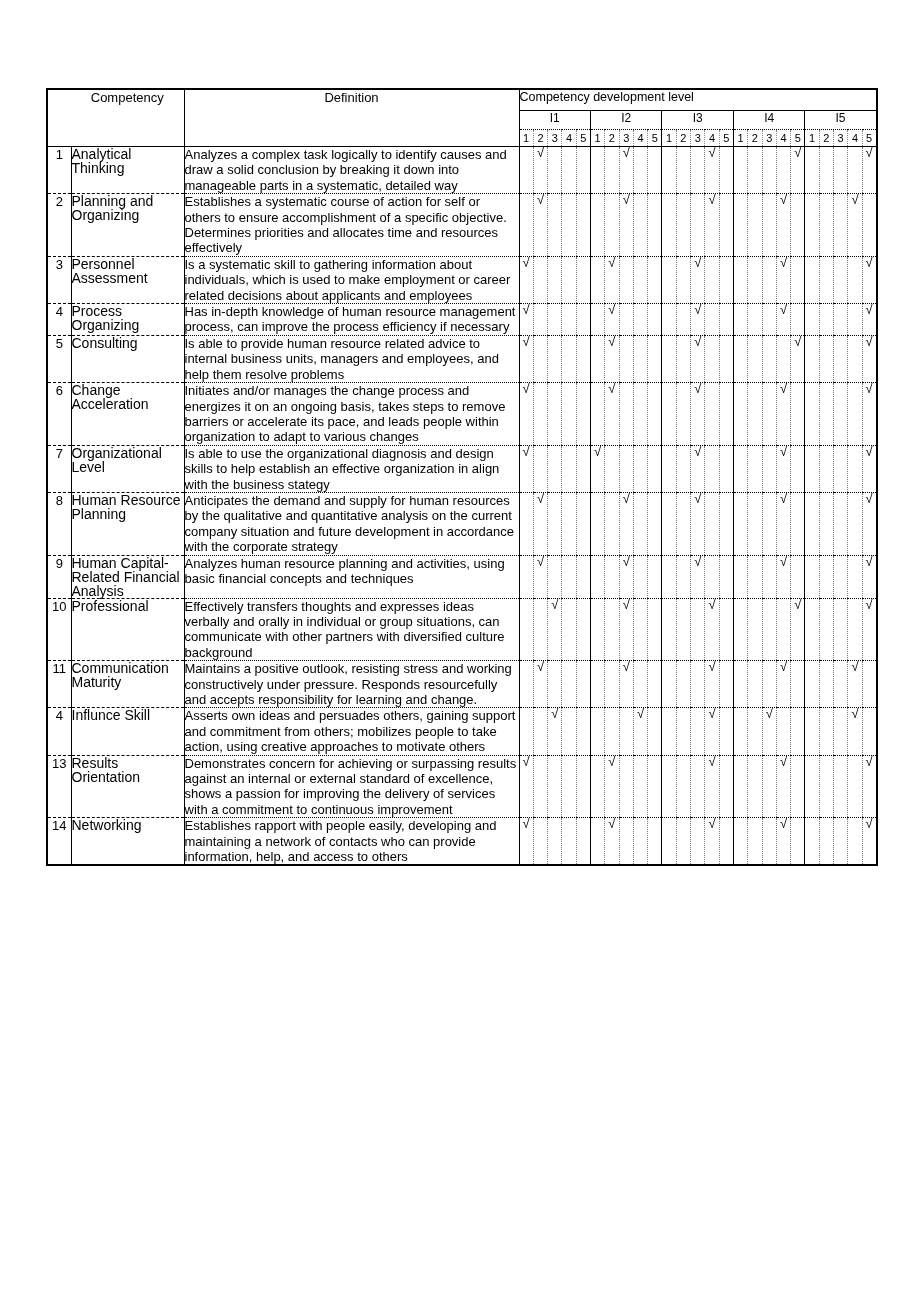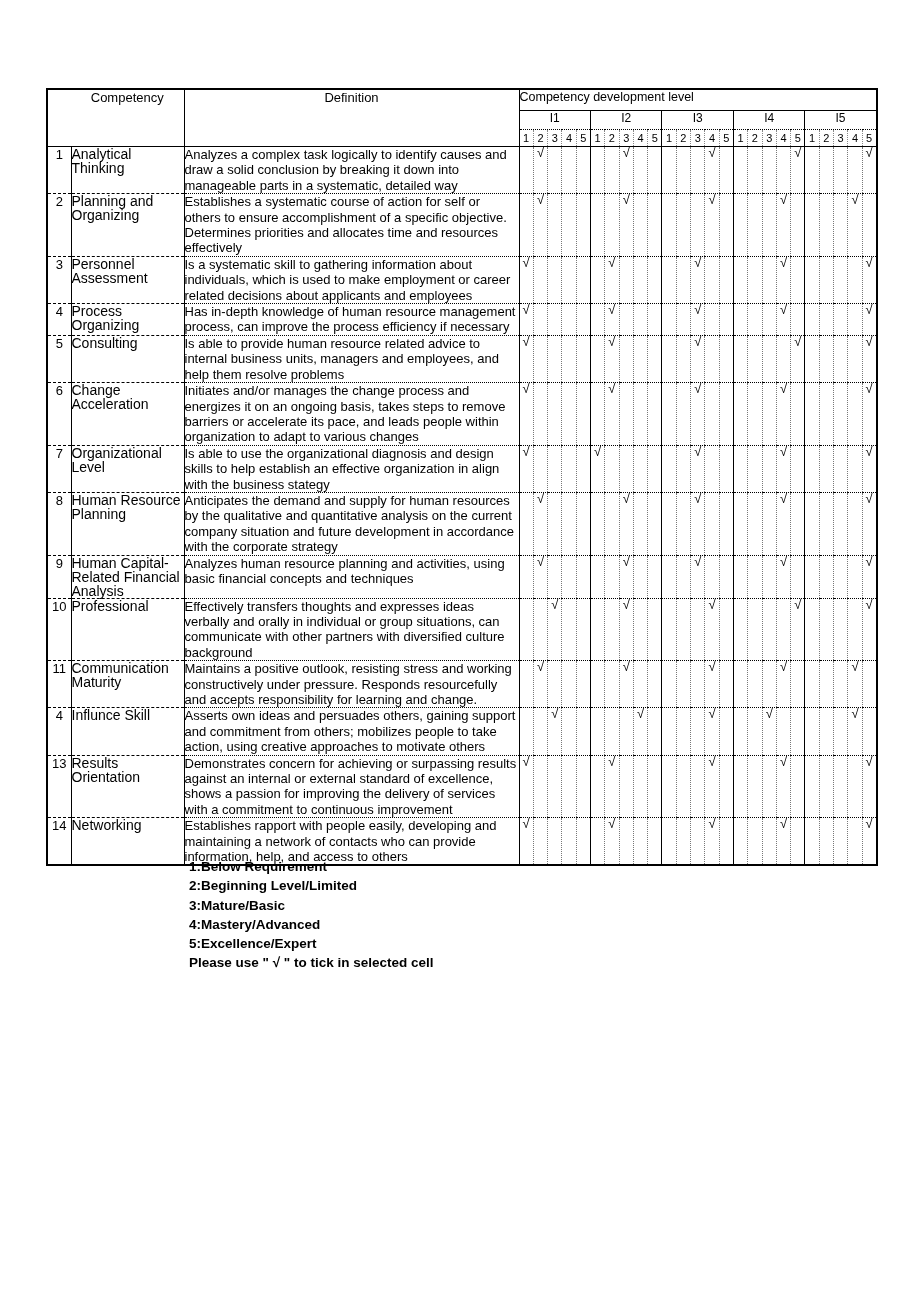--- a/index.html
+++ b/index.html
@@ -607,22 +607,14 @@
           <td class="lvl"></td>
           <td class="lvl grp-start"></td>
           <td class="lvl"></td>
           <td class="lvl"></td>
           <td class="lvl"></td>
           <td class="lvl"><span class="tick">√</span></td>
         </tr>
       </tbody>
   </table>
 
-  <div class="legend" id="legend-box">
-      <div>1:Below Requirement</div>
-      <div>2:Beginning Level/Limited</div>
-      <div>3:Mature/Basic</div>
-      <div>4:Mastery/Advanced</div>
-      <div>5:Excellence/Expert</div>
-      <div>Please use " √ " to tick in selected cell</div>
-    </div>
 
 </div>
 
 </body></html>

